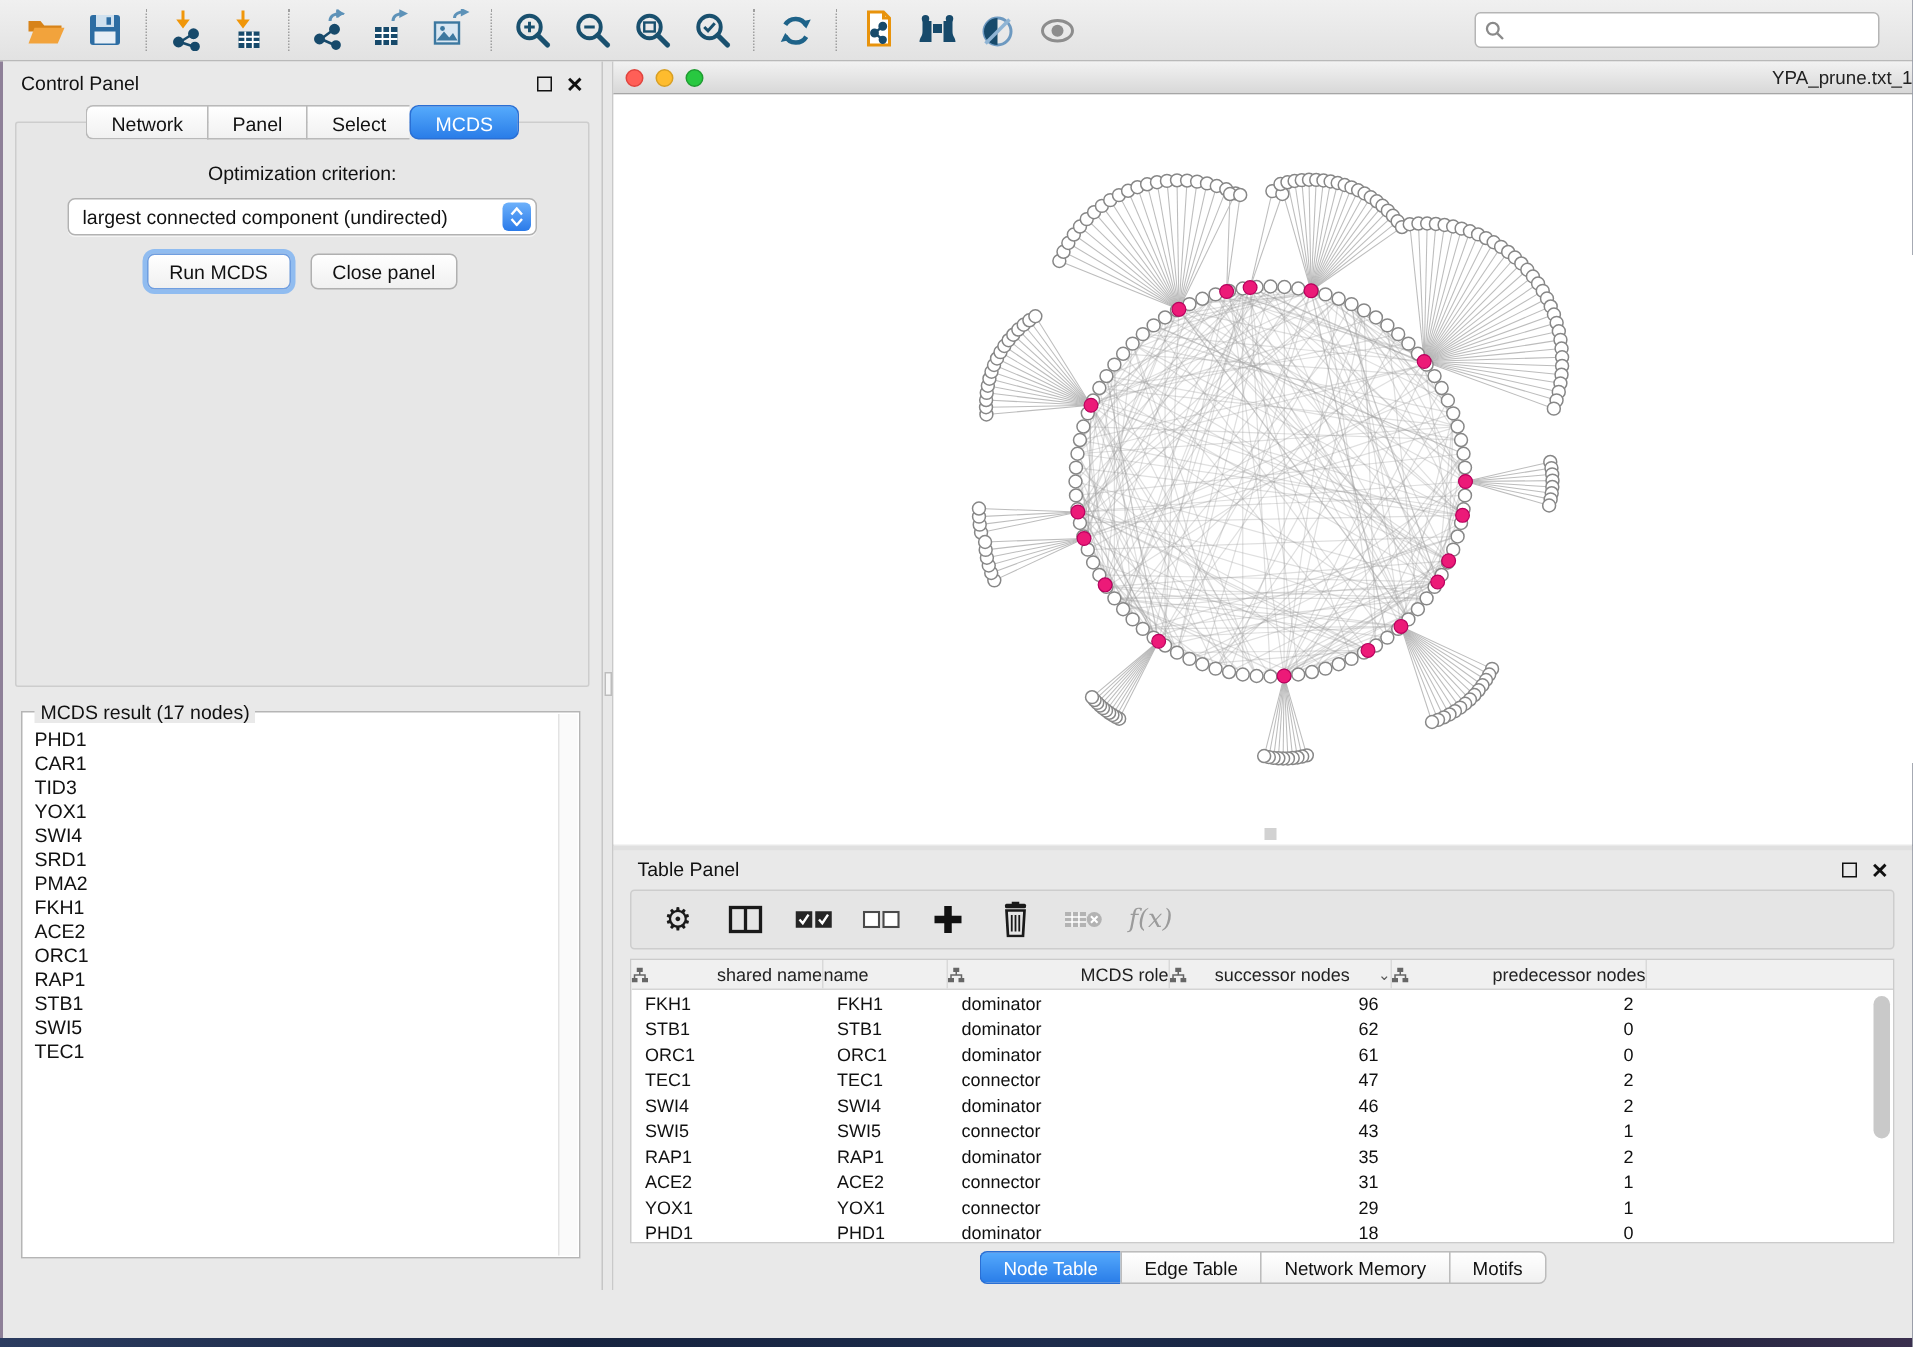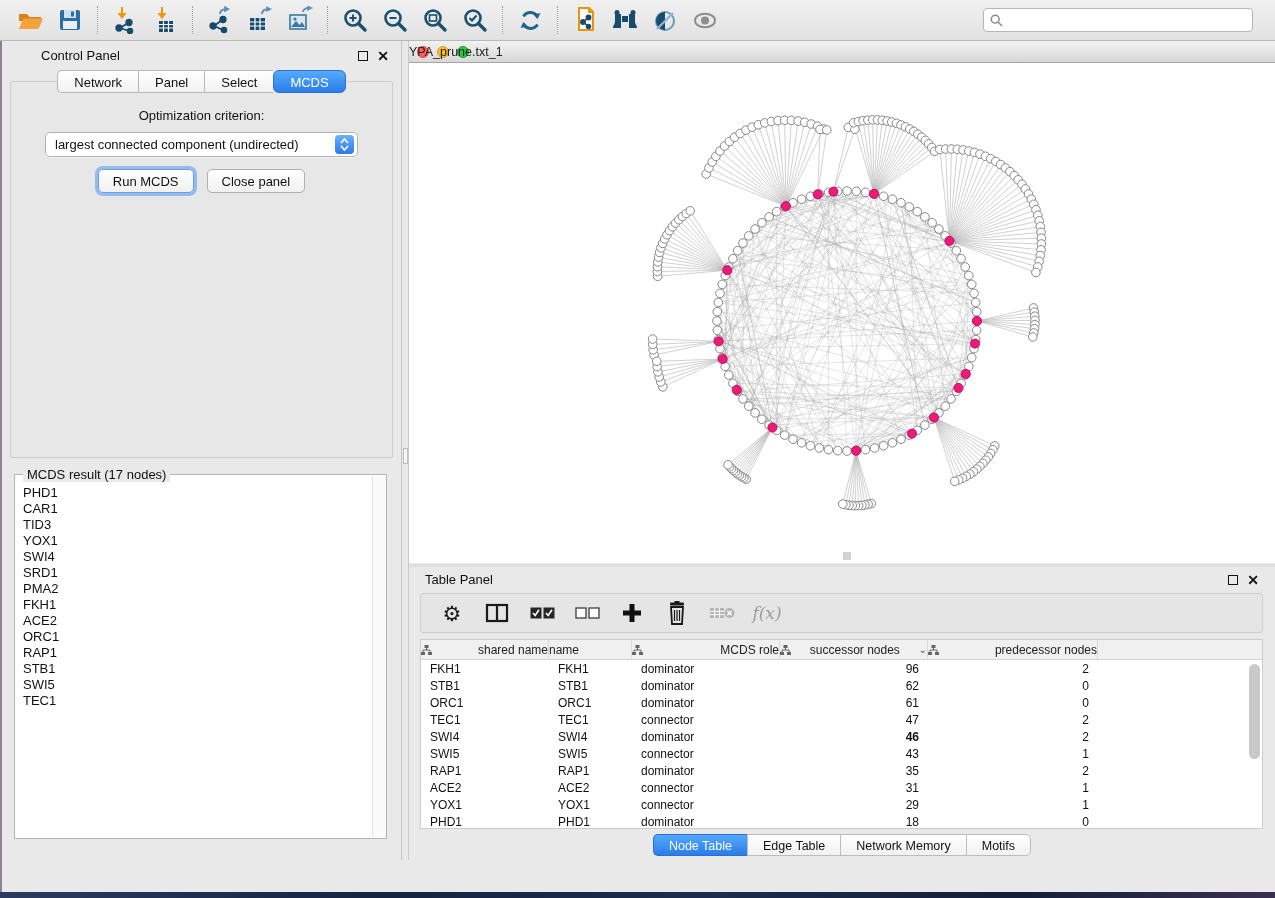--- a/index.html
+++ b/index.html
@@ -19,21 +19,21 @@
 
   
   .edge-left { position:absolute; left:0; top:41px; bottom:6px; width:2px; background:#8e8098; }
   .desktop-strip { position:absolute; left:0; right:0; bottom:0; height:6px;
     background:linear-gradient(90deg,#2b3c60,#16233f 30%,#1d2c4c 55%,#141f38 80%,#3a2f4e); }
 
   
   .control-panel { position:absolute; left:2px; top:41px; width:400px; height:819px;
     background:#e9e9e9; border-right:1px solid #c6c6c6; }
   .cp-header { height:29px; display:flex; align-items:center; padding:0 12px; }
-  .cp-title { font-size:13px; color:#111;margin-left:27px; }
+  .cp-title { font-size:13px; color:#111; }
   .dock-icons { margin-left:auto; display:flex; align-items:center; gap:9px; }
   .float-box { width:10px; height:10px; border:1.6px solid #111; }
   .close-x { font-size:14px; font-weight:bold; color:#111; line-height:10px; }
   .cp-tabs { display:flex; justify-content:center; position:relative; z-index:2; }
   .cp-tab { min-width:58px; padding:0 16px; height:23px; line-height:23px; text-align:center;
     font-size:13px; background:linear-gradient(#ffffff,#f1f1f1); border:1px solid #b9b9b9; border-right:none; color:#111; }
   .cp-tab:first-child { border-radius:5px 0 0 5px; }
   .cp-tab:last-child { border-right:1px solid #b9b9b9; border-radius:0 5px 5px 0; }
   .cp-tab.active { background:linear-gradient(#55aafc,#2a7de8); color:#fff; border-color:#2a6fd4; border-radius:6px; }
   .cp-body { margin:-12px 8px 0 8px; padding-top:12px; height:377px; border:1px solid #cdcdcd;
@@ -63,21 +63,21 @@
 
   
   .net-window { position:absolute; left:409px; top:41px; right:0; height:523px; }
   .net-titlebar { height:22px; background:linear-gradient(#f2f2f2,#d8d8d8); border-bottom:1px solid #a6a6a6;
     display:flex; align-items:center; padding:0 8px; position:relative; }
   .traffic { display:flex; gap:8px; }
   .tl { width:12px; height:12px; border-radius:50%; }
   .tl.red { background:#ff5f57; border:1px solid #e0443e; }
   .tl.yellow { background:#febc2e; border:1px solid #d89f23; }
   .tl.green { background:#28c840; border:1px solid #1f9c31; }
-  .net-title { position:absolute; left:0; right:0; text-align:left; font-size:12.5px; color:#222; }
+  .net-title { position:absolute; left:0; right:0; text-align:right; font-size:12.5px; color:#222; }
   .net-canvas { position:relative; height:500px; background:#fff; }
   .net-canvas svg { position:absolute; inset:0; }
   .canvas-grip { position:absolute; left:434px; bottom:3px; width:8px; height:8px; background:#d2d2d2; }
 
   
   .h-split { position:absolute; left:409px; right:0; top:564px; height:3px; background:#e0e0e0; }
 
   
   .table-panel { position:absolute; left:409px; right:0; top:567px; height:293px; background:#e9e9e9; }
   .tp-header { height:25px; display:flex; align-items:center; padding:0 16px; }
@@ -1154,21 +1154,21 @@
             <div class="td" style="width: 128px;">TEC1</div>
             <div class="td" style="width: 83px;">TEC1</div>
             <div class="td" style="width: 148px;">connector</div>
             <div class="td num" style="width: 148px;">47</div>
             <div class="td num" style="width: 170px;">2</div>
           </div>
           <div class="tr">
             <div class="td" style="width: 128px;">SWI4</div>
             <div class="td" style="width: 83px;">SWI4</div>
             <div class="td" style="width: 148px;">dominator</div>
-            <div class="td num" style="width: 148px; font-weight: bold;">46</div>
+            <div class="td num" style="width: 148px;">46</div>
             <div class="td num" style="width: 170px;">2</div>
           </div>
           <div class="tr">
             <div class="td" style="width: 128px;">SWI5</div>
             <div class="td" style="width: 83px;">SWI5</div>
             <div class="td" style="width: 148px;">connector</div>
             <div class="td num" style="width: 148px;">43</div>
             <div class="td num" style="width: 170px;">1</div>
           </div>
           <div class="tr">

